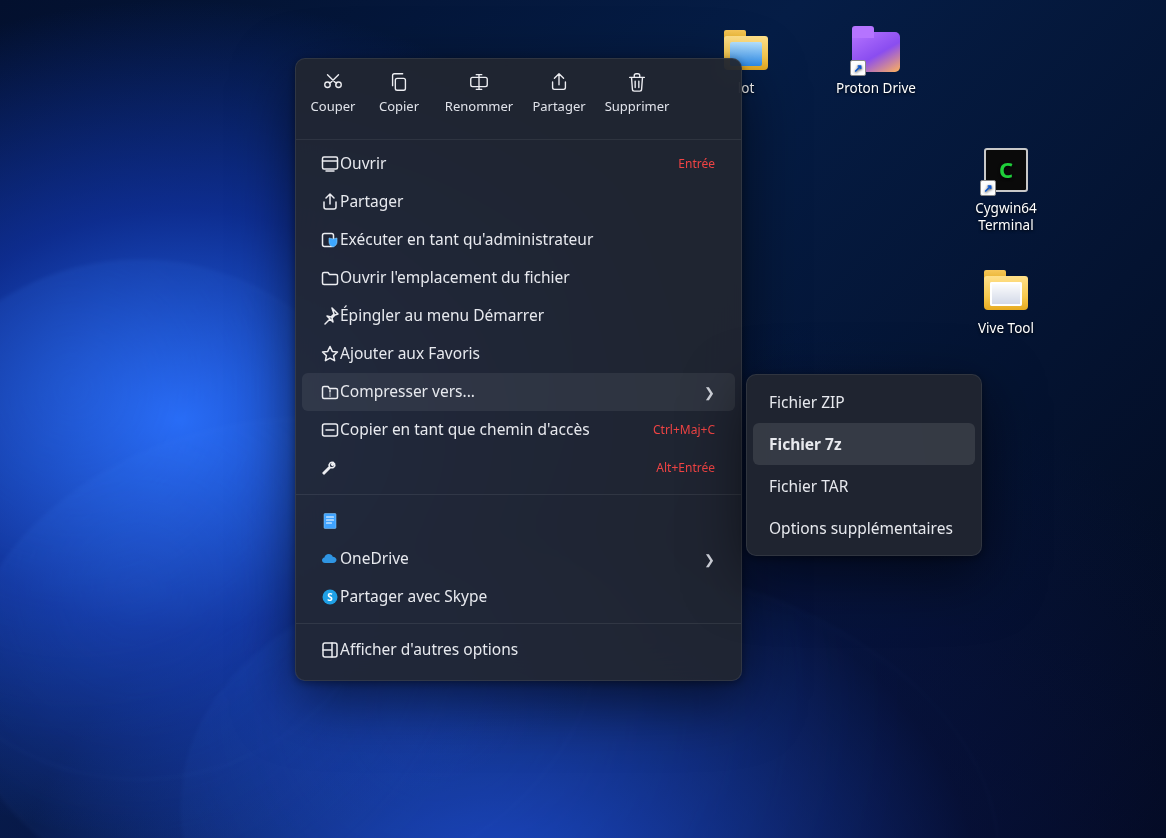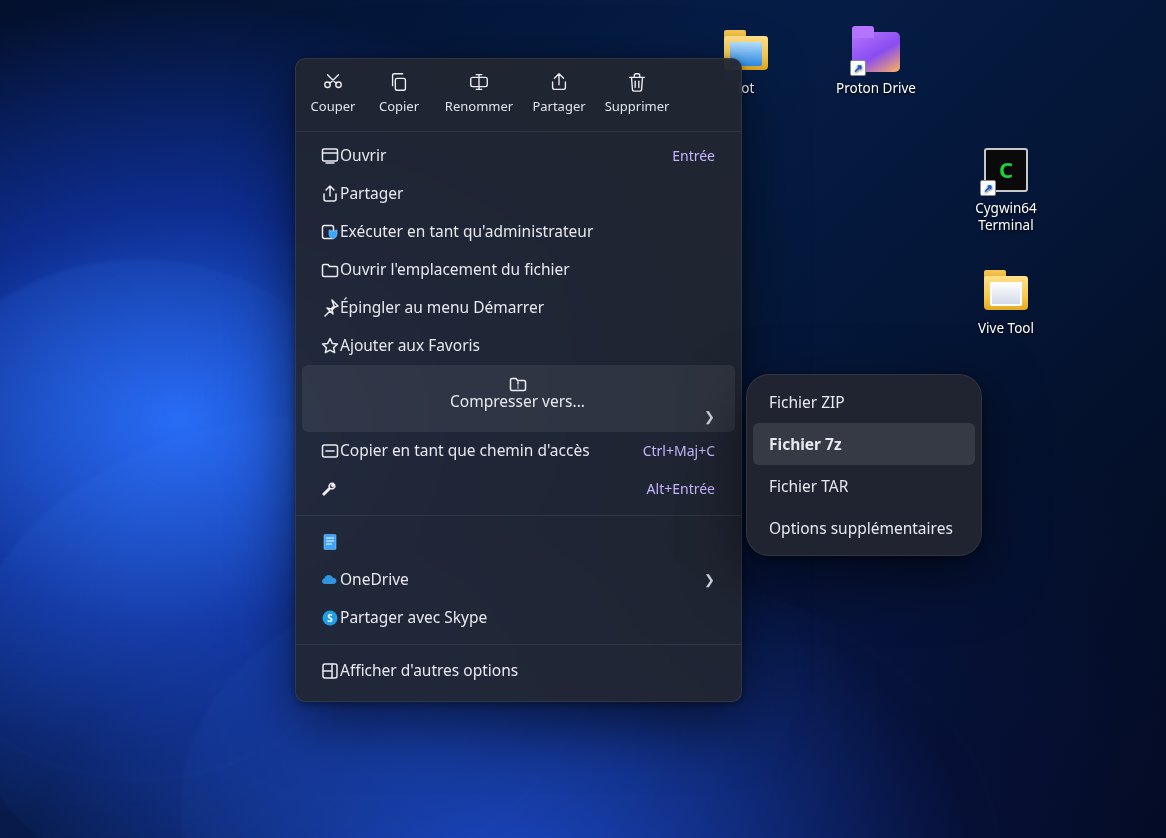--- a/index.html
+++ b/index.html
@@ -52,46 +52,46 @@
     position: absolute;
     background: rgba(34,38,48,0.92);
     backdrop-filter: blur(20px);
     border: 1px solid rgba(255,255,255,0.08);
     border-radius: 10px;
     box-shadow: 0 20px 60px rgba(0,0,0,0.55), 0 2px 8px rgba(0,0,0,0.4);
     padding-bottom: 6px;
     color: #e7e9ee;
   }
   .context-menu { left: 295px; top: 58px; width: 447px; }
-  .submenu { left: 746px; top: 374px; width: 236px; padding-top: 6px; border-radius: 23px; }
+  .submenu { left: 746px; top: 374px; width: 236px; padding-top: 6px; }
 
   .action-bar {
-    display: flex; gap: 0; padding: 8px 6px 14px;
+    display: flex; gap: 0; padding: 8px 6px 22px;
     border-bottom: 1px solid rgba(255,255,255,0.07);
     align-items: center;
   }
   .action-btn {
     flex: 0 0 auto; min-width: 70px; text-align: center; padding: 4px 6px 2px;
     border-radius: 6px; font-size: 13px; color: #e0e3ea; cursor: default;
   }
   .action-btn:first-child{min-width:62px;}
   .action-btn .ic { display:block; margin: 0 auto 4px; width:22px; height:22px; }
 
   .menu-section { padding: 5px 0; }
   .sep { height:1px; background: rgba(255,255,255,0.08); margin: 2px 0; }
 
   .menu-item {
     display:flex; align-items:center; 
     padding: 9px 20px 9px 18px; margin: 0 6px; border-radius: 6px;
     font-size: 15.5px; line-height: 1; cursor: default;
   }
-  .menu-item.hover { background: rgba(255,255,255,0.07); flex-direction: column; }
+  .menu-item.hover { background: rgba(255,255,255,0.07); }
   .menu-item .mi-icon { width:20px; height:20px; flex:0 0 20px; display:flex; align-items:center; justify-content:center; }
   .menu-item .mi-label { flex:1 1 auto; white-space:nowrap; }
-  .menu-item .mi-accel { color:#c4b5fd; font-size:14px; margin-left:auto; }
+  .menu-item .mi-accel { color:#ef4444; font-size:12px; margin-left:auto; }
   .menu-item .mi-chevron { color:#cfd2da; font-size:13px; margin-left:auto; }
 
   .sub-item {
     padding: 10px 16px; margin: 0 6px; border-radius:6px; font-size:15.5px; cursor:default;
   }
   .sub-item.hover { background: rgba(255,255,255,0.10); font-weight: bold; }
 
   svg { display:block; }
   .stroke { stroke:#ecedf1; stroke-width:1.5; fill:none; stroke-linecap:round; stroke-linejoin:round; }
 </style>

